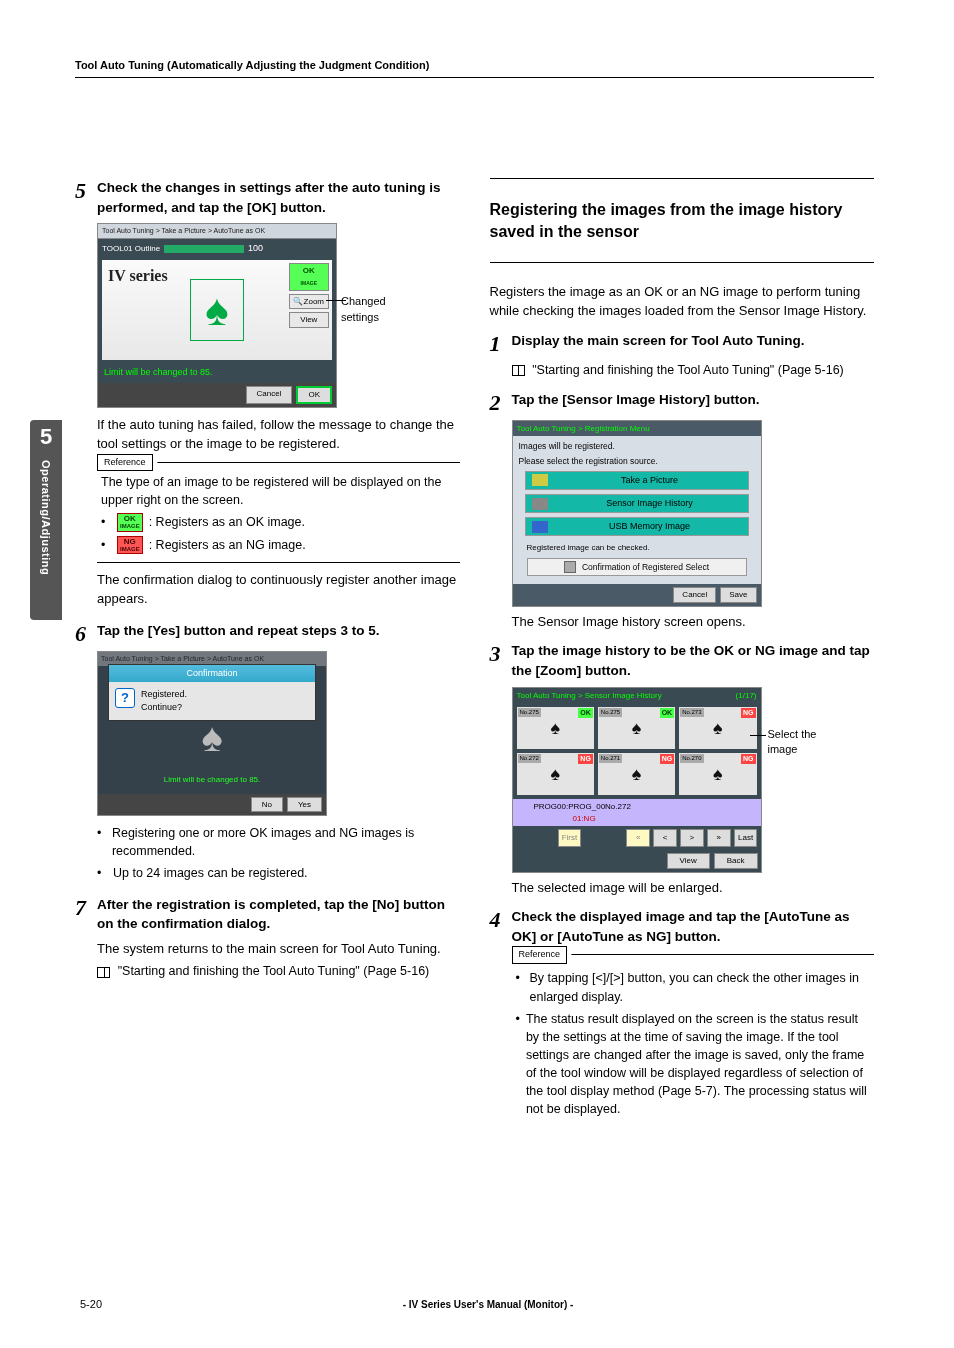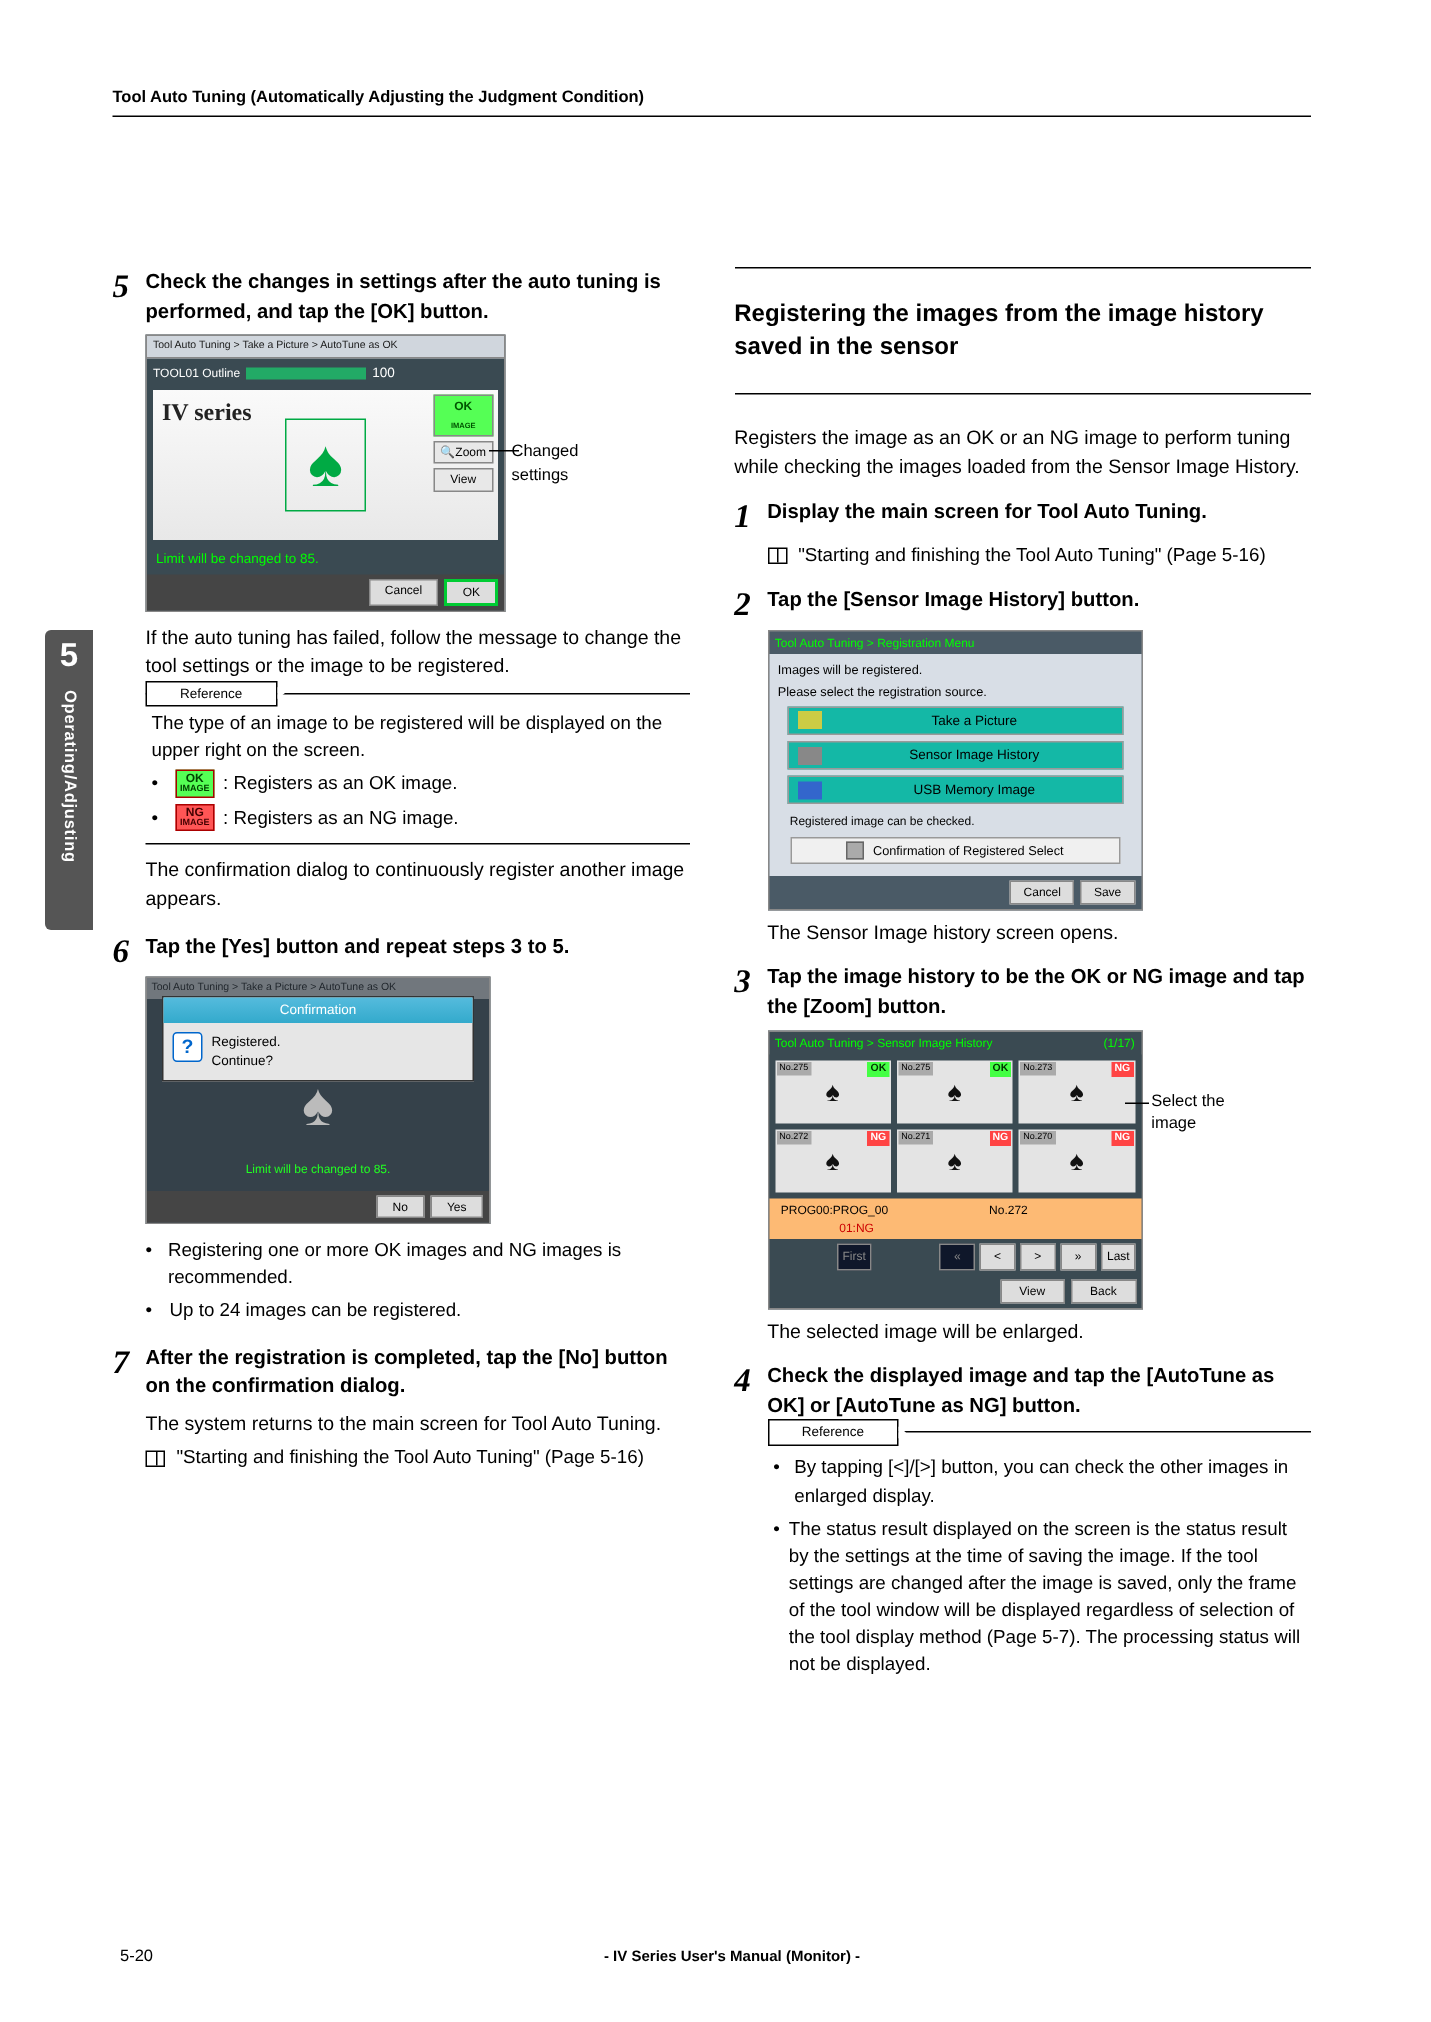--- a/index.html
+++ b/index.html
@@ -181,21 +181,21 @@
     margin: 8px 0 8px 22px;
     padding: 10px 4px 8px 4px;
   }
   .ref-label {
     position: absolute;
     top: -9px;
     left: 0;
     background: #fff;
     border: 1px solid #000;
     font-size: 9px;
-    padding: 1px 22px;
+    padding: 1px 6px;
   }
   .ref-label::after {
     content: "";
     position: absolute;
     right: -6px; top: 50%;
     border-left: 5px solid #fff;
     border-top: 4px solid transparent;
     border-bottom: 4px solid transparent;
     transform: translateY(-50%);
   }
@@ -320,35 +320,35 @@
     position:absolute; top:1px; left:1px;
     font-size:6px; background:#aaa; color:#000; padding:0 2px;
   }
   .hres {
     position:absolute; top:1px; right:1px;
     font-size:7px; font-weight:bold; padding:0 2px;
   }
   .hres.ok { background:#4f4; color:#030; }
   .hres.ng { background:#f44; color:#fff; }
   .hist-info {
-    display:flex; justify-content:space-between;
-    background:#fdba74; color:#000;
-    padding:2px 8px;
+    display:flex; 
+    background:#c4b5fd; color:#000;
+    padding:2px 21px;
   }
   .hist-info .ngt { color:#c00;margin-left:39px; }
   .hist-nav {
     display:flex; gap:3px; padding:3px;
   }
   .hist-nav .nb {
     flex:1;
     background:#ddd; border:1px solid #888;
     text-align:center; font-size:8px; color:#000;
     padding:2px 0;
   }
-  .hist-nav .nb.dis { color:#888; background:#0f172a;margin-left:42px; }
+  .hist-nav .nb.dis { color:#888; background:#fef9c3;margin-left:42px; }
   .hist-foot {
     display:flex; justify-content:flex-end; gap:4px;
     padding:3px;
   }
   .hist-foot .btn {
     background:#ddd; color:#000; border:1px solid #888;
     font-size:8px; padding:1px 12px;
   }
   .confirm-overlay {
     position:absolute;

